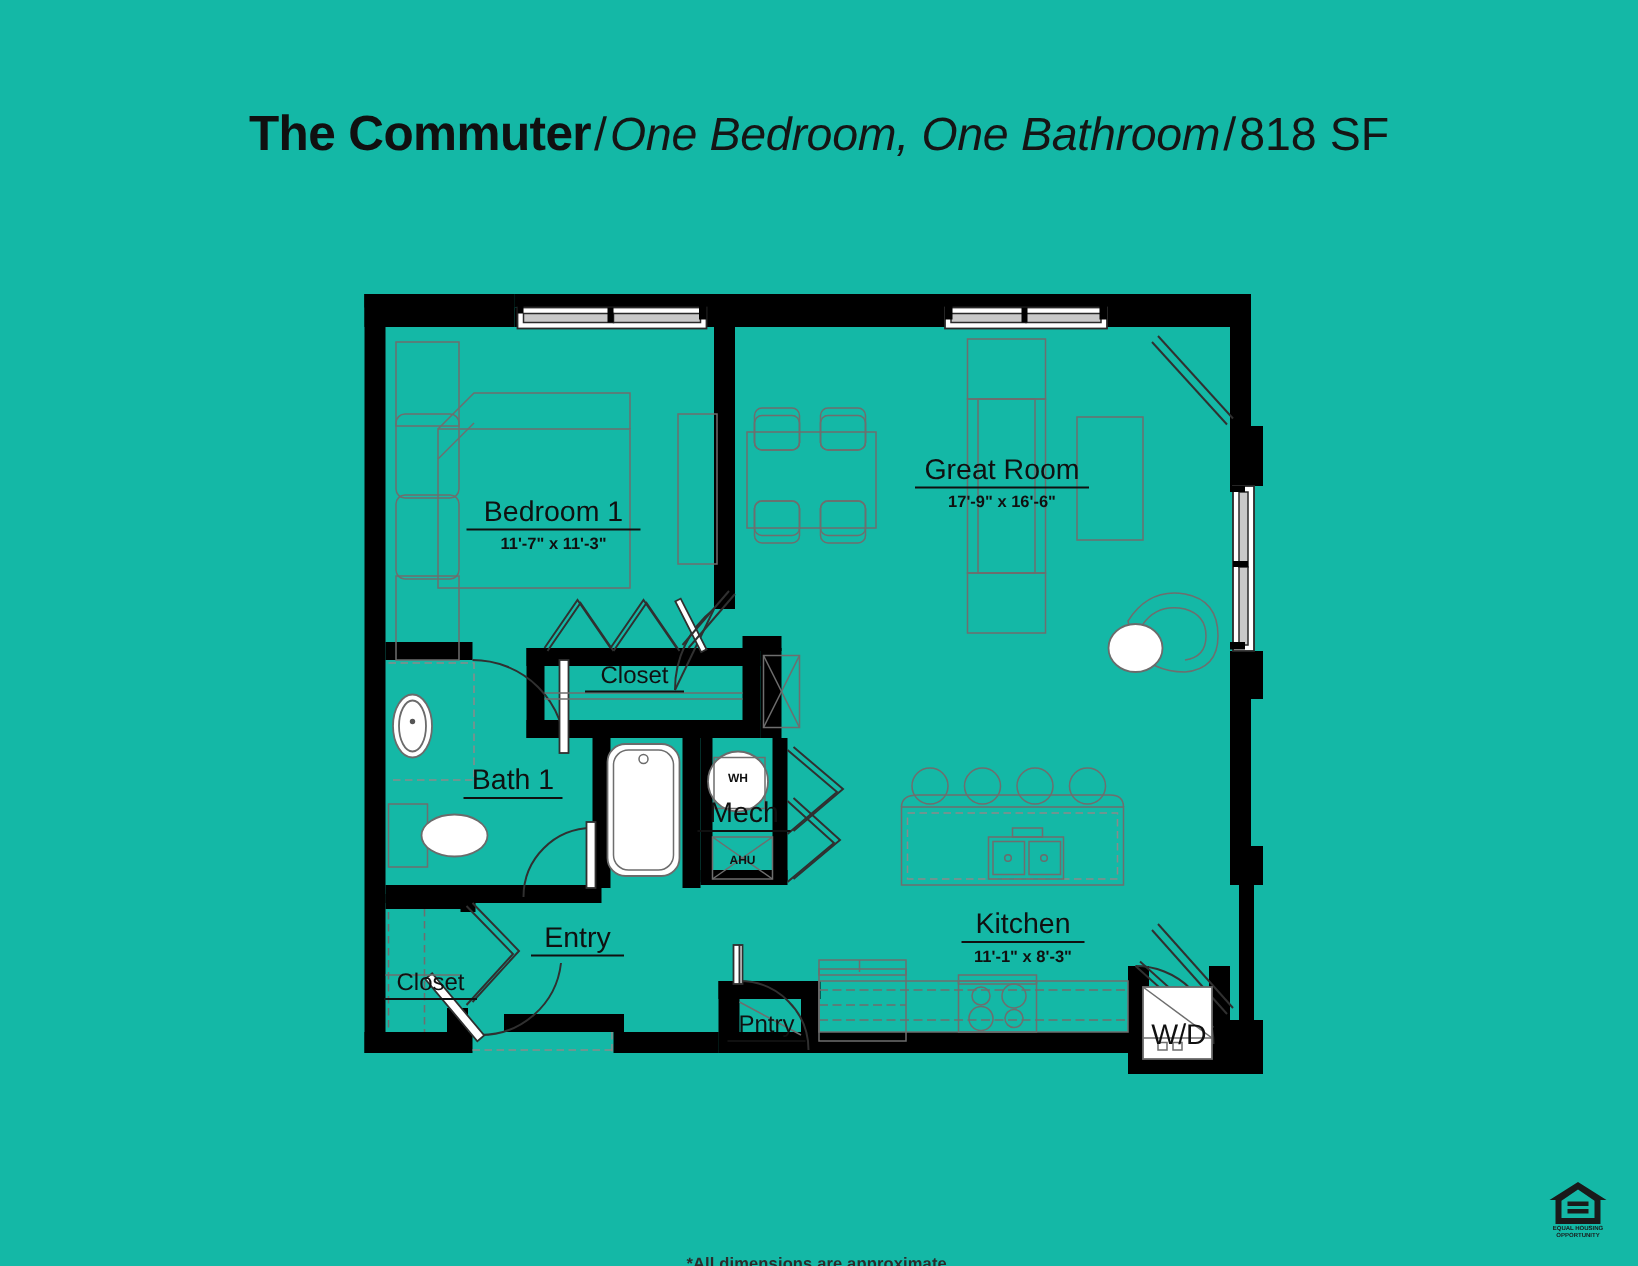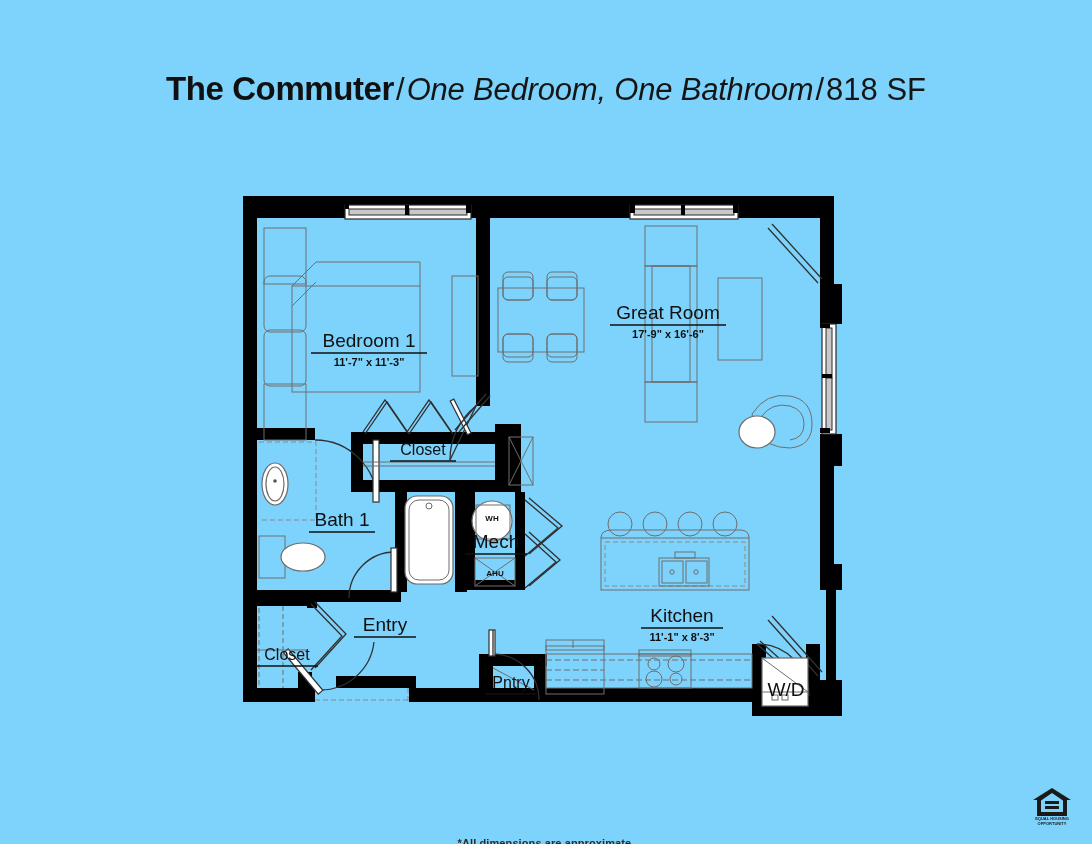--- a/index.html
+++ b/index.html
@@ -10,21 +10,21 @@
   body {
     width: 1092px;
     height: 844px;
     position: relative;
     font-family: "Liberation Sans", sans-serif;
     overflow: hidden;
   }
   #page {
     position: absolute;
     inset: 0;
-    background: #7dd3fc;
+    background: #14b8a6;
   }
 
   
   #title-bar {
     position: absolute;
     left: 0; right: 0;
     top: 70px;
     text-align: center;
     white-space: nowrap;
   }

